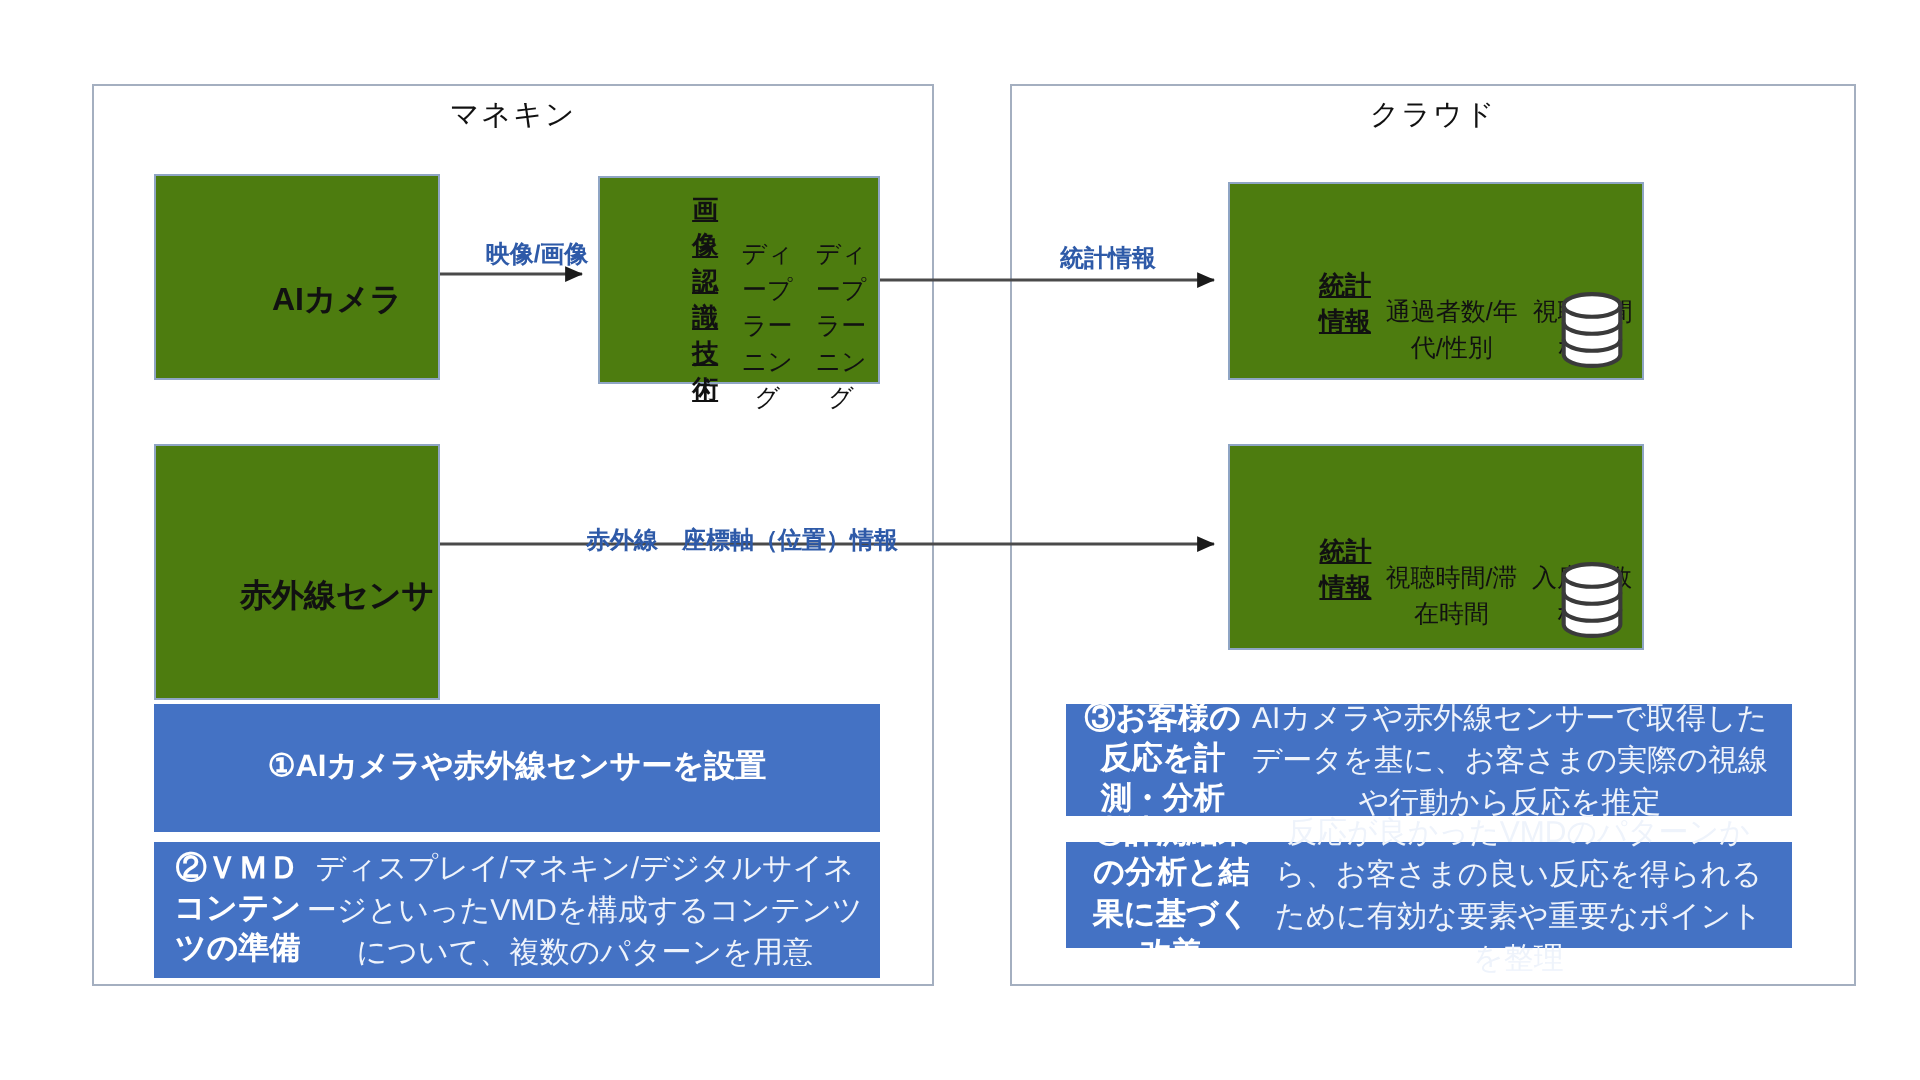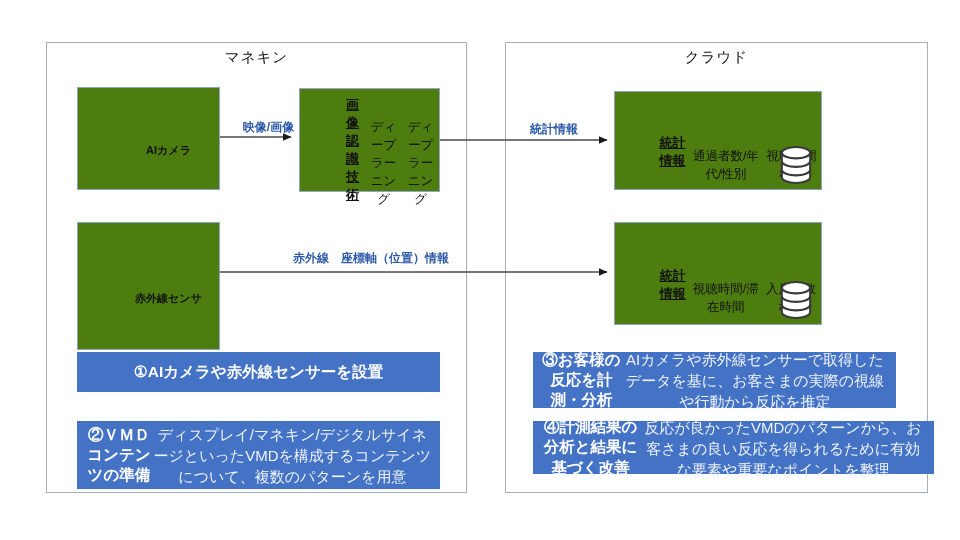--- a/index.html
+++ b/index.html
@@ -14,21 +14,21 @@
   .panel-title {
     position:absolute; top:5px; left:0; right:0; text-align:center;
     font-size:14.5px; color:#111; letter-spacing:1px;
   }
   .wbox {
     position:absolute; border:1.3px solid #8fa5c4; background:#4d7c0f;
     box-sizing:border-box; display:flex; flex-direction:row;
     align-items:center; text-align:center;padding-left:40px;
   }
   .wbox.center { justify-content:center; }
-  .label-bold { font-weight:bold; font-size:11px; color:#111;margin-top:24px; }
+  .label-bold { font-weight:bold; font-size:16px; color:#111;margin-top:24px; }
   .boxtitle {
     font-weight:bold; text-decoration:underline; font-size:13px; color:#111;
     margin-bottom:3px;
   }
   .gap { height:11px; }
   .boxline { font-size:12.5px; line-height:1.45; color:#111;margin-top:24px; }
   .pad-top-recog { padding-top:22px; }
   .pad-top-stats { padding-top:25px; }
   .db-icon { position:absolute; right:8px; bottom:5px; }
   .arrows-svg { position:absolute; left:0; top:0; width:960px; height:540px; pointer-events:none; }
@@ -64,21 +64,21 @@
         <path d="M0,0 L8,3.5 L0,7 Z" fill="#1a1a1a"></path>
       </marker>
     </defs>
     <line x1="220" y1="137" x2="291" y2="137" stroke="#4a4a4a" stroke-width="1.4" marker-end="url(#arrowhead)"></line>
     <line x1="440" y1="140" x2="607" y2="140" stroke="#4a4a4a" stroke-width="1.4" marker-end="url(#arrowhead)"></line>
     <line x1="220" y1="272" x2="607" y2="272" stroke="#4a4a4a" stroke-width="1.4" marker-end="url(#arrowhead)"></line>
   </svg>
 
   <div class="arrow-label" style="left:257px; top:119px;padding-left:23px;">映像/画像</div>
   <div class="arrow-label" style="left:554px; top:121px;">統計情報</div>
-  <div class="arrow-label" style="left:371px; top:250px;">赤外線　座標軸（位置）情報</div>
+  <div class="arrow-label" style="left:371px; top:262px;">赤外線　座標軸（位置）情報</div>
 
   <div class="wbox center" style="left:77px; top:87px; width:143px; height:103px;">
     <div class="label-bold">AIカメラ</div>
   </div>
 
   <div class="wbox pad-top-recog" style="left:299px; top:88px; width:141px; height:104px;">
     <div class="boxtitle">画像認識技術</div>
     <div class="gap"></div>
     <div class="boxline">ディープラーニング</div>
     <div class="boxline">ディープラーニング</div>
@@ -105,33 +105,33 @@
     <div class="boxline">視聴時間/滞在時間</div>
     <div class="boxline">入店者数　など</div>
     <svg class="db-icon" viewBox="0 0 36 40" width="34" height="38">
       <path d="M3 7 v26 a15 6 0 0 0 30 0 V7" fill="#fff" stroke="#3a3a3a" stroke-width="2.2"></path>
       <ellipse cx="18" cy="7" rx="15" ry="6" fill="#fff" stroke="#3a3a3a" stroke-width="2.2"></ellipse>
       <path d="M3 16 a15 6 0 0 0 30 0" fill="none" stroke="#3a3a3a" stroke-width="2.2"></path>
       <path d="M3 25 a15 6 0 0 0 30 0" fill="none" stroke="#3a3a3a" stroke-width="2.2"></path>
     </svg>
   </div>
 
-  <div class="step" style="left:77px; top:352px; width:363px; height:40px;">
+  <div class="step" style="left:77px; top:352px; width:363px; height:64px;">
     <div class="step-heading">①AIカメラや赤外線センサーを設置</div>
 
   </div>
 
   <div class="step" style="left:77px; top:421px; width:363px; height:68px;">
     <div class="step-heading">②ＶＭＤコンテンツの準備</div>
     <div class="step-body">ディスプレイ/マネキン/デジタルサイネージといったVMDを構成するコンテンツについて、複数のパターンを用意</div>
   </div>
 
   <div class="step" style="left:533px; top:352px; width:363px; height:56px;">
     <div class="step-heading">③お客様の反応を計測・分析</div>
     <div class="step-body">AIカメラや赤外線センサーで取得したデータを基に、お客さまの実際の視線や行動から反応を推定</div>
   </div>
 
-  <div class="step" style="left:533px; top:421px; width:401px; height:53px;">
+  <div class="step" style="left:533px; top:421px; width:363px; height:53px;">
     <div class="step-heading">④計測結果の分析と結果に基づく改善</div>
     <div class="step-body">反応が良かったVMDのパターンから、お客さまの良い反応を得られるために有効な要素や重要なポイントを整理</div>
   </div>
 
 </div>
 
 </body></html>

